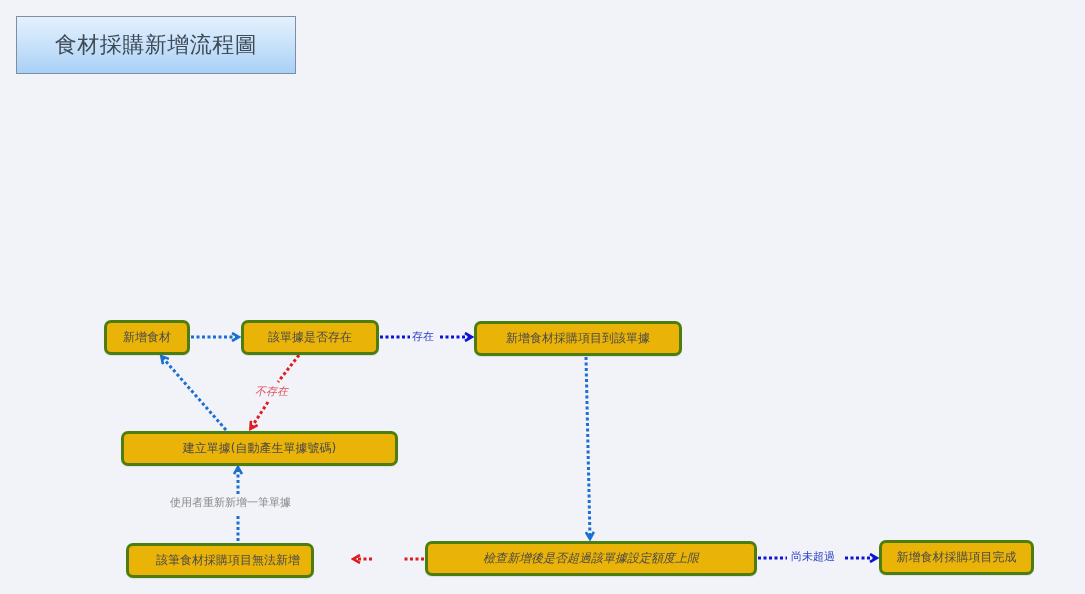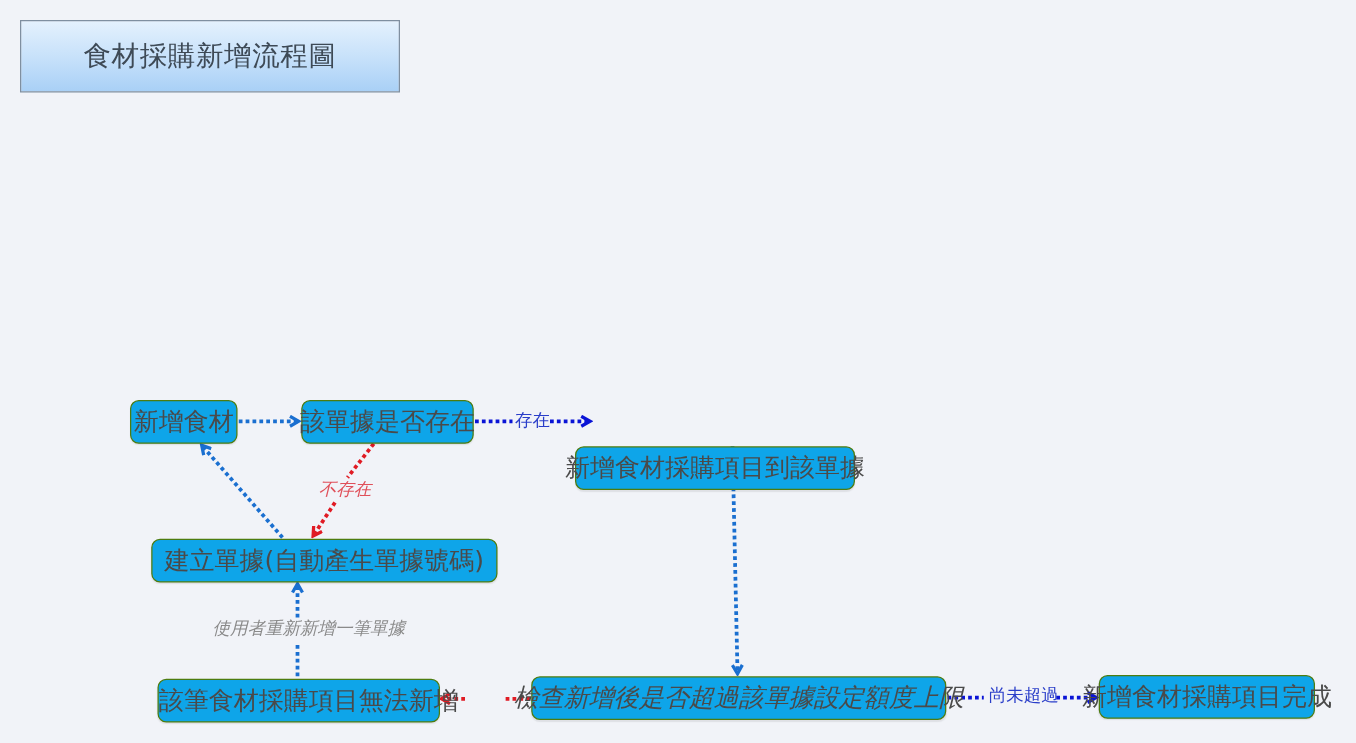--- a/index.html
+++ b/index.html
@@ -2,35 +2,35 @@
 <html><head>
 <meta charset="utf-8">
 <style>
   html, body { margin: 0; padding: 0; }
   body {
     width: 1085px; height: 594px; position: relative; overflow: hidden;
     background: #f1f3f8;
     font-family: "DejaVu Sans", "Liberation Sans", sans-serif;
   }
   .title-box {
-    position: absolute; left: 16px; top: 16px; width: 304px; height: 58px;
+    position: absolute; left: 16px; top: 16px; width: 280px; height: 58px;
     box-sizing: border-box; border: 1px solid #7f8fa0;
     background: linear-gradient(to bottom, #e4f1fd 0%, #c5e0fa 55%, #a9d0f6 100%);
     display: flex; align-items: center; justify-content: center;
     font-size: 22px; color: #3e4a56; letter-spacing: 0.5px;
   }
   .node {
     position: absolute; box-sizing: border-box;
-    background: #0ea5e9; border: 1px solid #4d7c0f; border-radius: 7px;
+    background: #eab308; border: 3px solid #4d7c0f; border-radius: 7px;
     display: flex; align-items: center; justify-content: center;
-    font-size: 20px; color: #4a4a4a; white-space: nowrap;
+    font-size: 12px; color: #4a4a4a; white-space: nowrap;
     box-shadow: 0 1px 1px rgba(0,0,0,0.08);
   }
   svg.links { position: absolute; left: 0; top: 0; }
-  .elabel { position: absolute; font-size: 14px; white-space: nowrap; line-height: 12px; }
+  .elabel { position: absolute; font-size: 11px; white-space: nowrap; line-height: 12px; }
   .lbl-blue { color: #2a3ec9; }
   .lbl-red { color: #e0505a; }
   .lbl-gray { color: #8a8a8a; }
 </style>
 </head>
 <body>
 
 <div class="title-box">食材採購新增流程圖</div>
 
 <svg class="links" width="1085" height="594">
@@ -65,21 +65,21 @@
   <line x1="845" y1="558" x2="876" y2="558" stroke="#0a14d6" stroke-width="3" stroke-dasharray="3,2.5" marker-end="url(#ah-navy)"></line>
 
   <line x1="238" y1="541" x2="238" y2="514" stroke="#1a6fd0" stroke-width="3" stroke-dasharray="3,2.5"></line>
   <line x1="238" y1="494" x2="238" y2="468" stroke="#1a6fd0" stroke-width="3" stroke-dasharray="3,2.5" marker-end="url(#ah-blue)"></line>
 </svg>
 
 <div class="elabel lbl-blue" style="left:412px; top:331px;">存在</div>
 <div class="elabel lbl-red" style="left:255px; top:386px;font-style:italic;">不存在</div>
 <div class="elabel lbl-red" style="left:374px; top:553px;margin-top:46px;">超過</div>
 <div class="elabel lbl-blue" style="left:791px; top:551px;">尚未超過</div>
-<div class="elabel lbl-gray" style="left:170px; top:497px;font-style:italic;">使用者重新新增一筆單據</div>
+<div class="elabel lbl-gray" style="left:170px; top:497px;">使用者重新新增一筆單據</div>
 
 <div class="node" style="left:104px; top:320px; width:86px; height:35px;">新增食材</div>
 <div class="node" style="left:241px; top:320px; width:138px; height:35px;">該單據是否存在</div>
-<div class="node" style="left:460px; top:321px; width:224px; height:35px;margin-top:36px;">新增食材採購項目到該單據</div>
+<div class="node" style="left:474px; top:321px; width:208px; height:35px;">新增食材採購項目到該單據</div>
 <div class="node" style="left:121px; top:431px; width:277px; height:35px;">建立單據(自動產生單據號碼)</div>
-<div class="node" style="left:126px; top:543px; width:226px; height:35px;padding-left:16px;">該筆食材採購項目無法新增</div>
+<div class="node" style="left:126px; top:543px; width:188px; height:35px;padding-left:16px;">該筆食材採購項目無法新增</div>
 <div class="node" style="left:425px; top:541px; width:332px; height:35px;font-style:italic;">檢查新增後是否超過該單據設定額度上限</div>
-<div class="node" style="left:879px; top:540px; width:173px; height:35px;">新增食材採購項目完成</div>
+<div class="node" style="left:879px; top:540px; width:155px; height:35px;">新增食材採購項目完成</div>
 
 </body></html>

